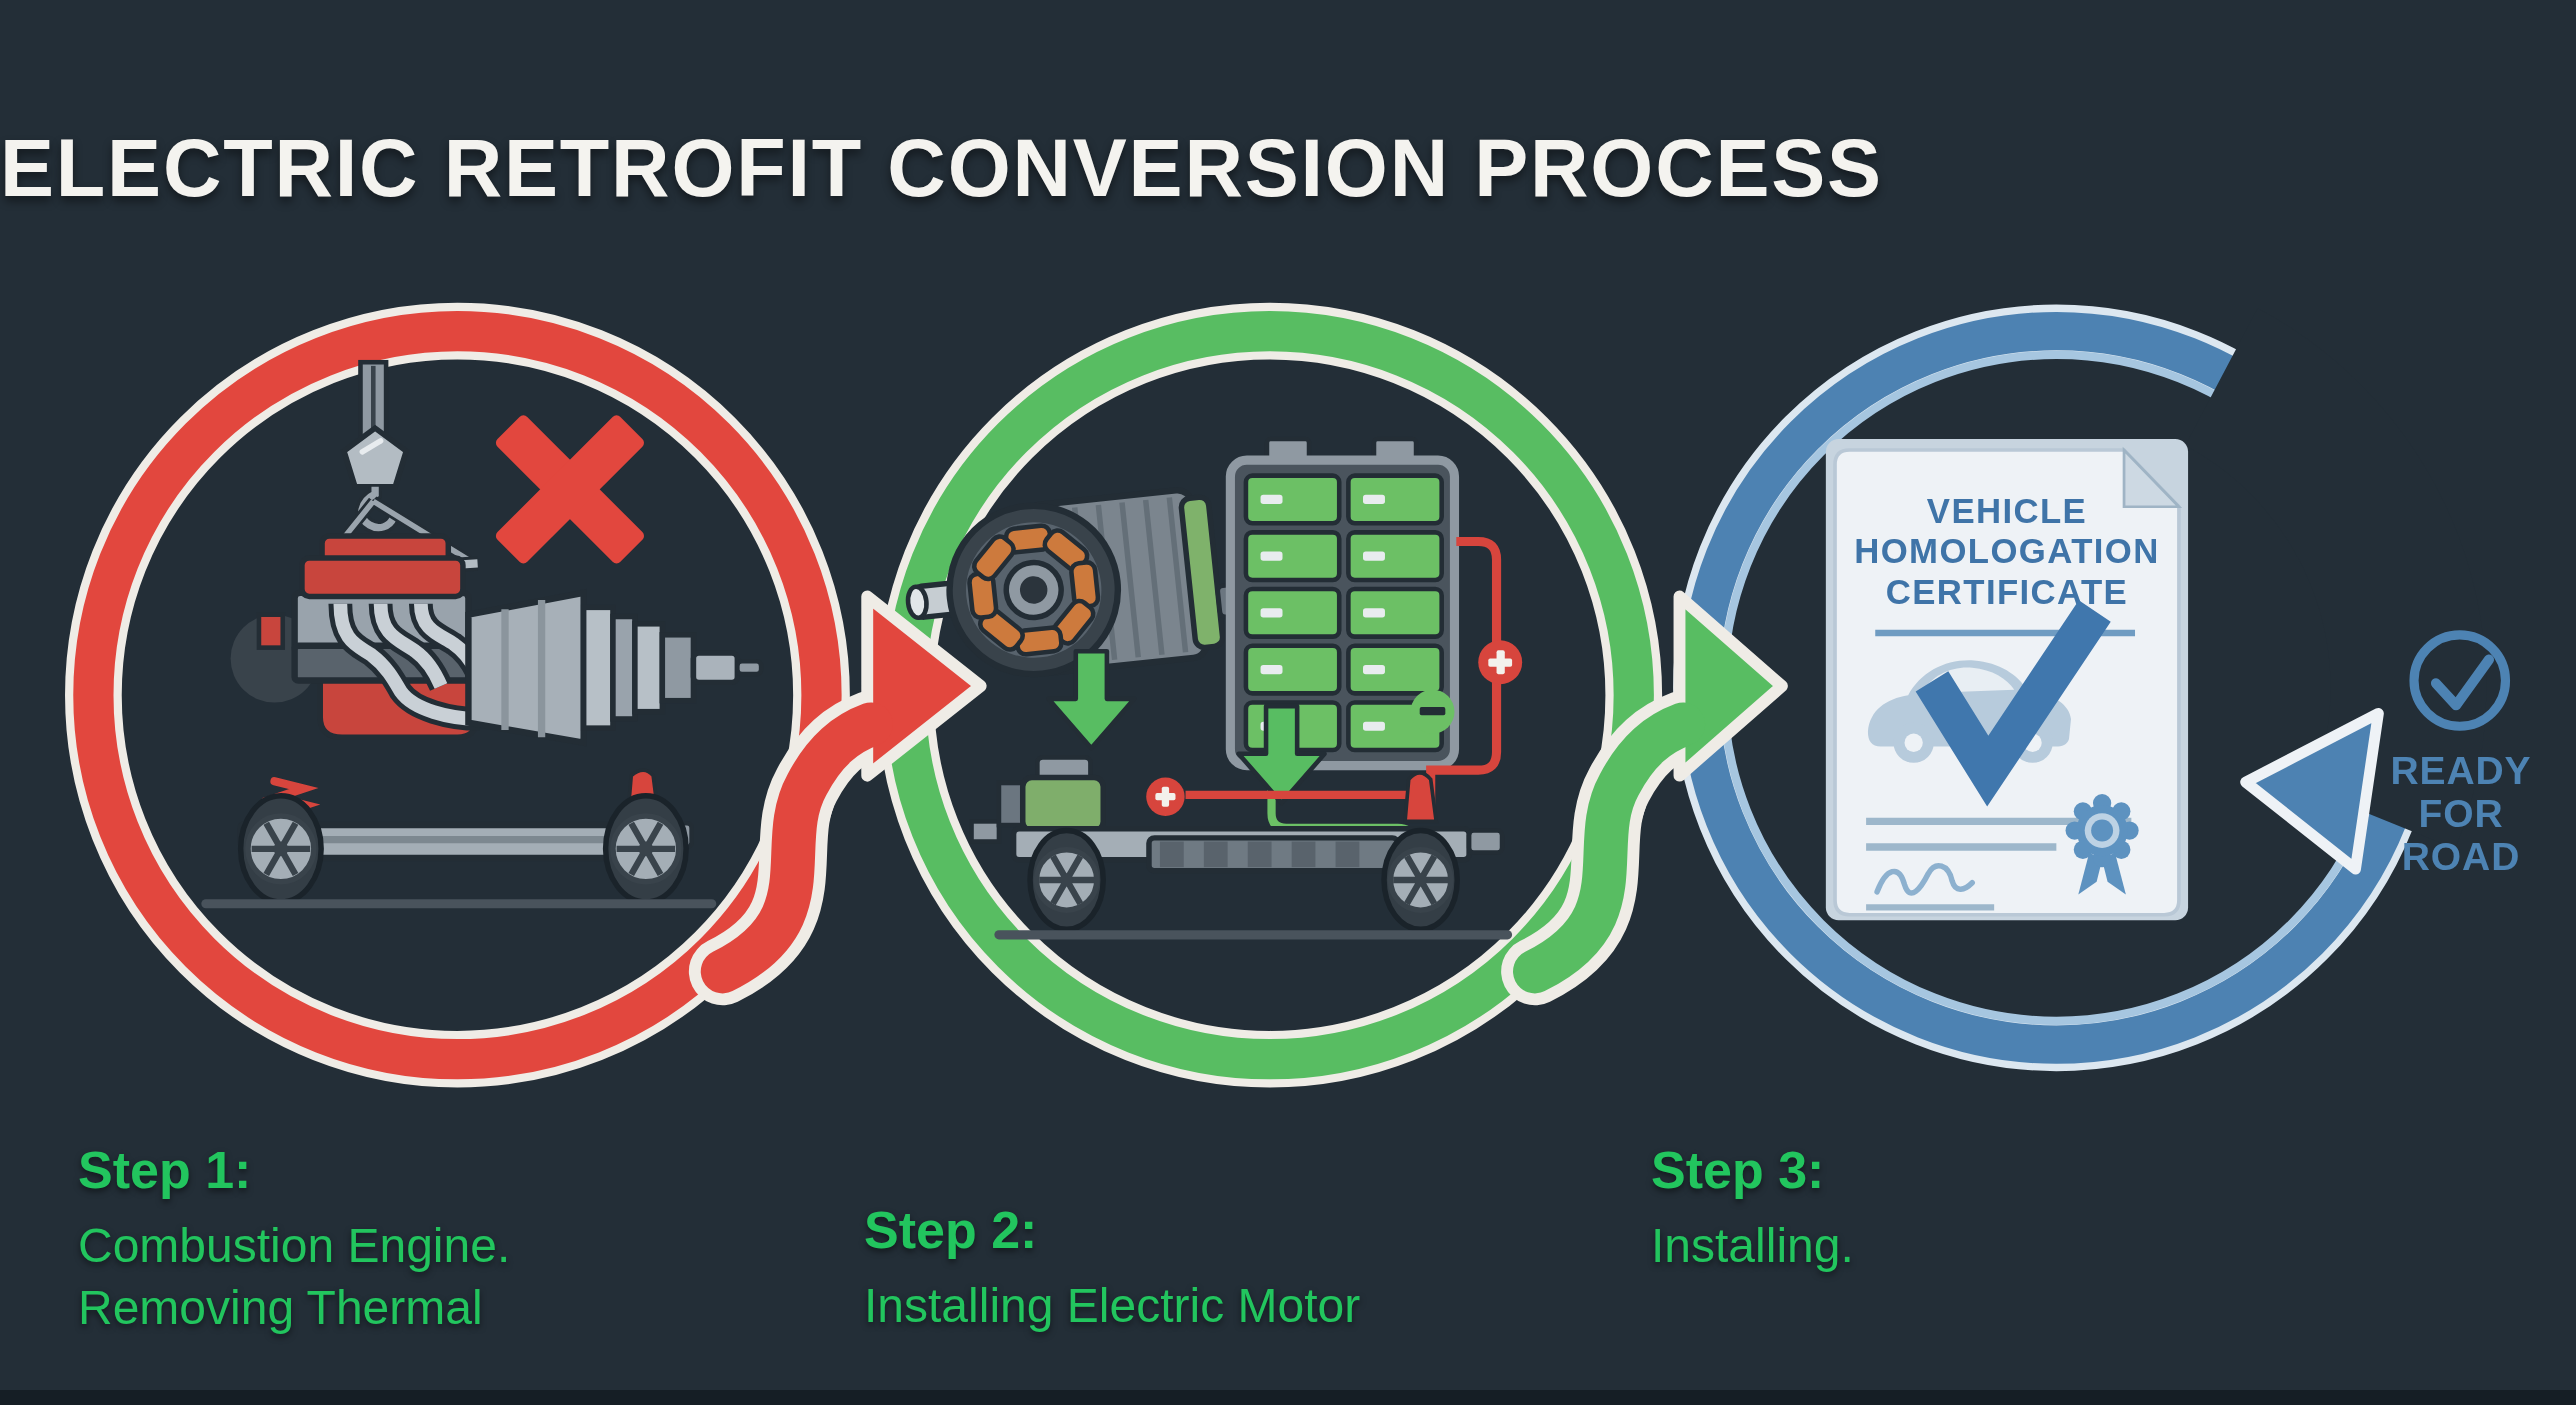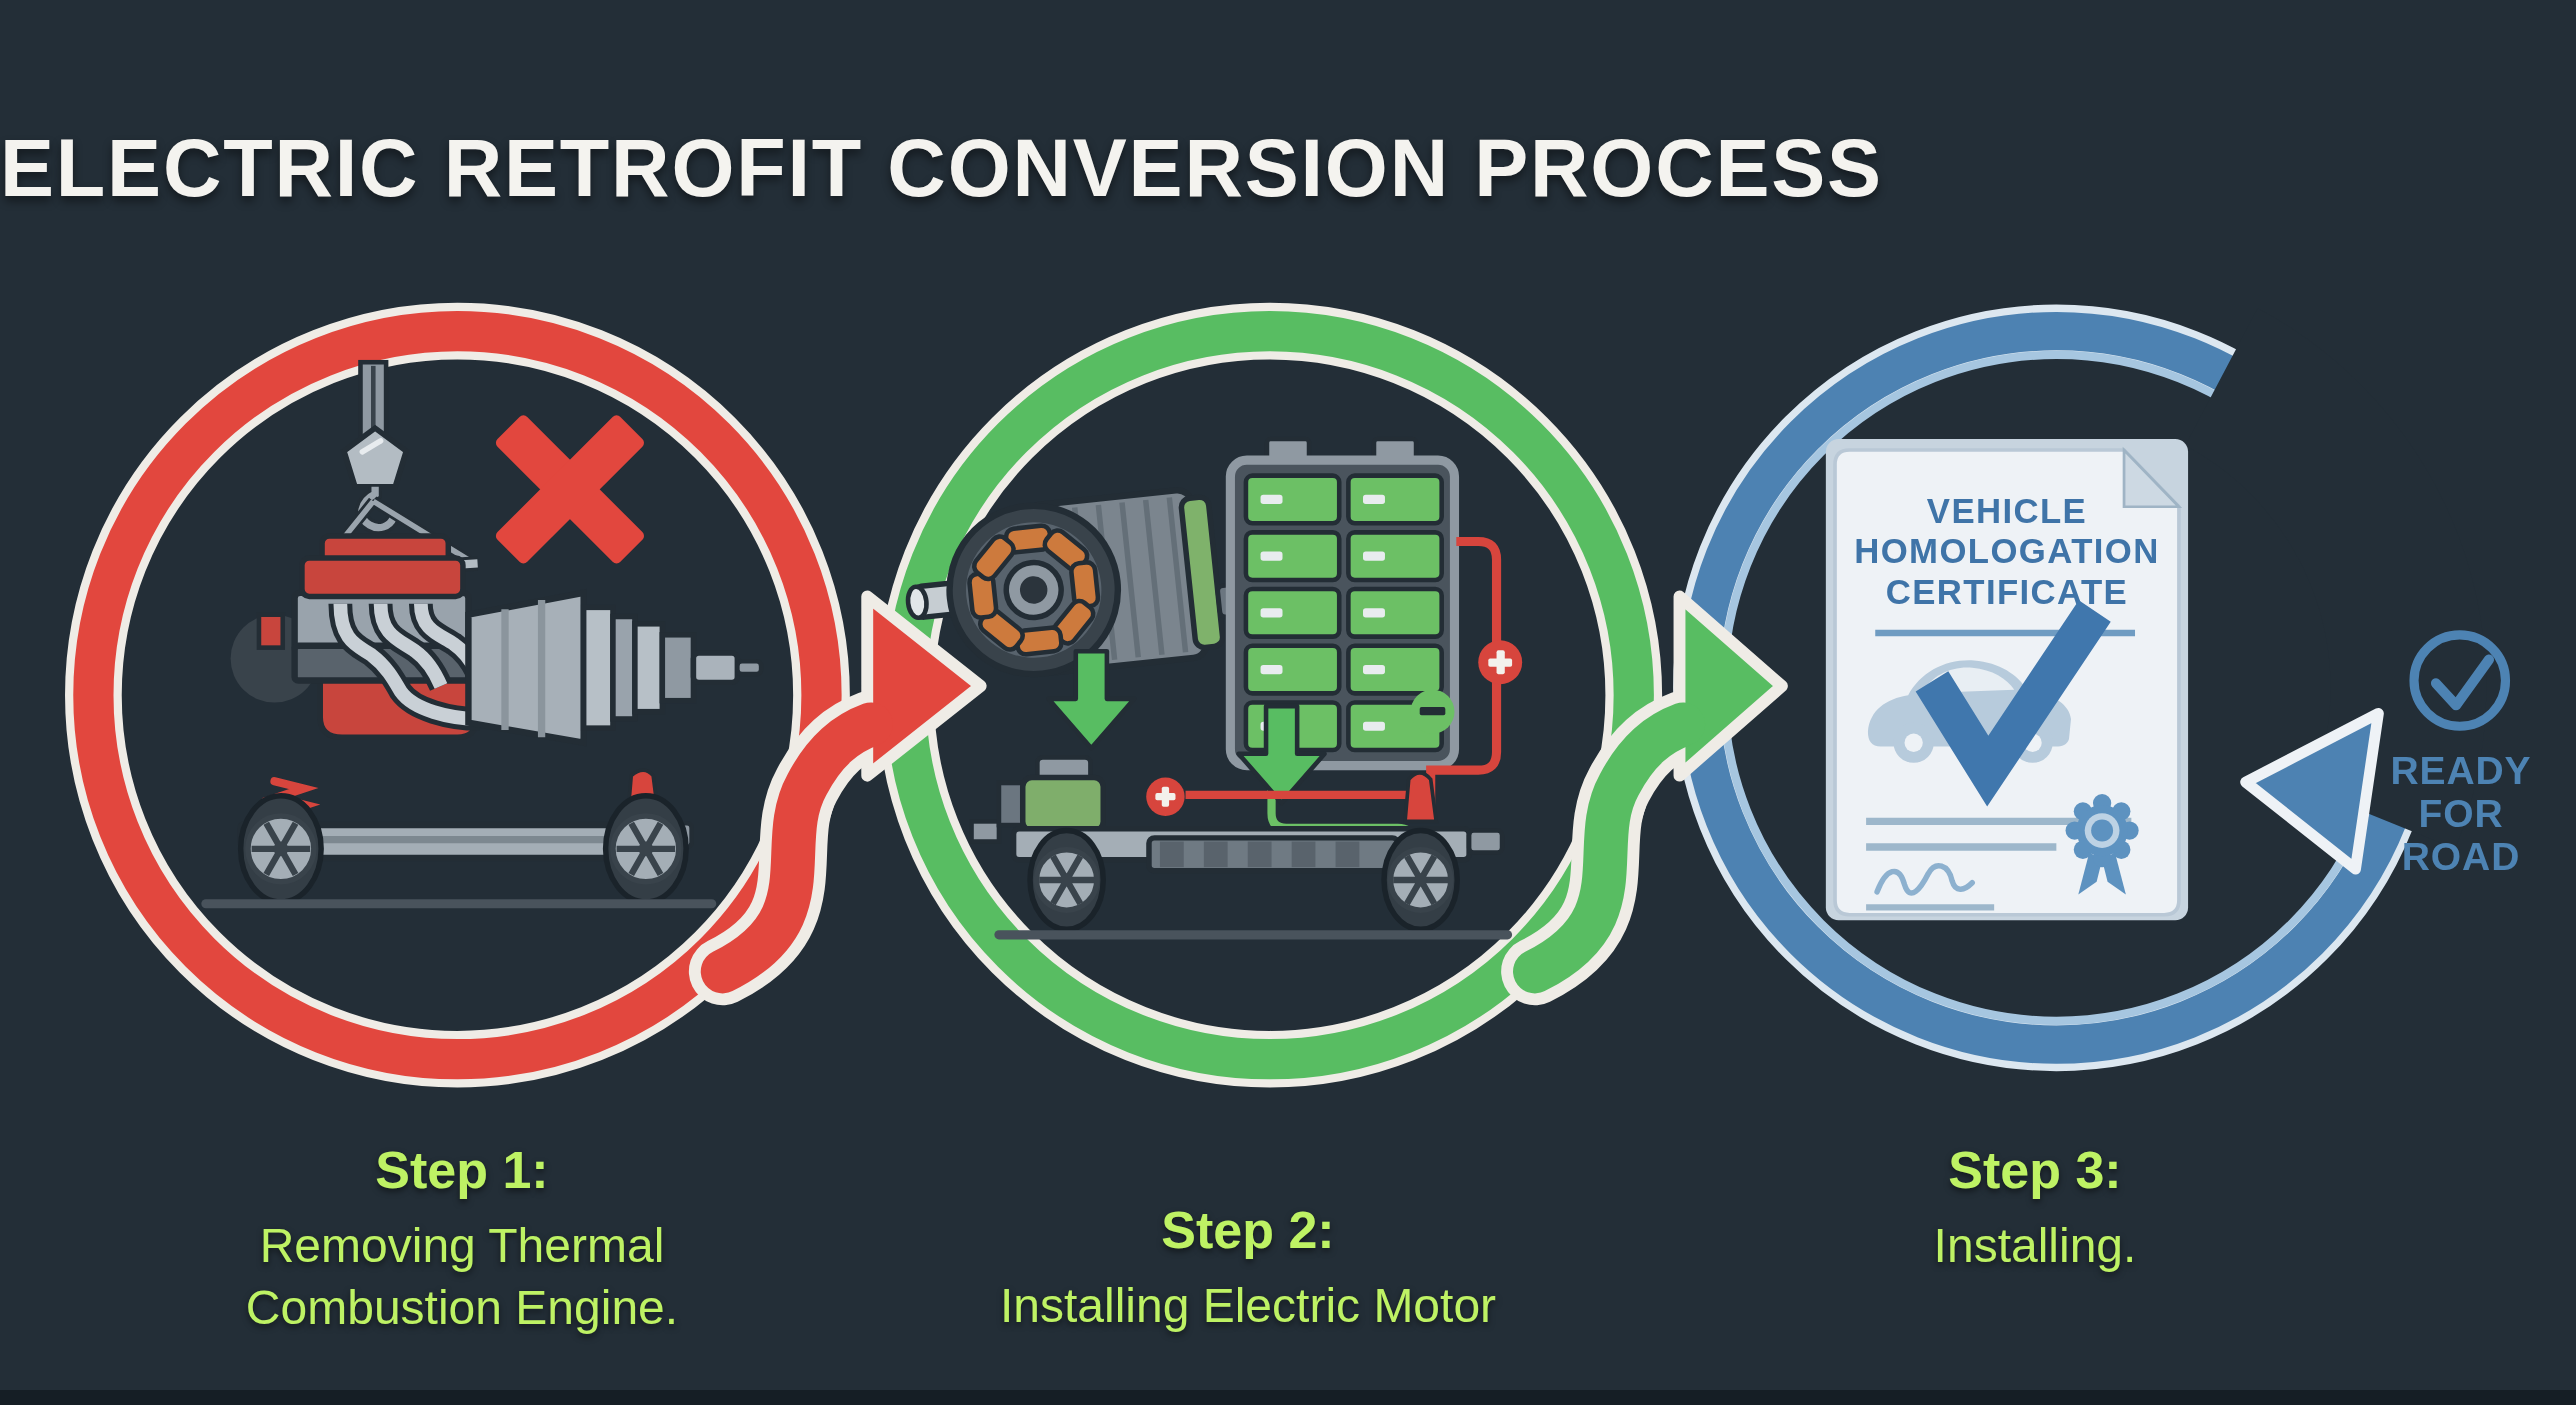--- a/index.html
+++ b/index.html
@@ -15,21 +15,21 @@
     --copper:#cd7a3d;
     --wire-red:#d7453d;
   }
   html,body{margin:0;padding:0;background:var(--background);}
   .stage{position:relative;width:2576px;height:1405px;background:var(--background);overflow:hidden;
          font-family:"Liberation Sans",sans-serif;}
   .stage svg{position:absolute;left:0;top:0;}
   .page-title{position:absolute;left:0;right:0;top:128px;
     font-weight:700;font-size:81px;line-height:1;color:#f4f3ef;letter-spacing:1.8px;
     text-shadow:0 4.6px 9.1px rgba(0,0,0,.45);}
-  .step{position:absolute;width:768px;text-align:center;color:#bef264;
+  .step{position:absolute;width:768px;color:#22c55e;
     text-shadow:0 2.7px 6.4px rgba(0,0,0,.5);}
   .step .lbl{font-size:52px;font-weight:700;margin-bottom:14.6px;}
   .step .ln{font-size:48px;font-weight:400;line-height:1.3;}
   .step-1{left:78px;top:1140px;}
   .step-2{left:864px;top:1200px;}
   .step-3{left:1651px;top:1140px;}
   .ready{position:absolute;left:2344px;top:750px;width:234px;text-align:center;
     color:var(--ready-blue);font-weight:700;font-size:39px;line-height:1.1;letter-spacing:0.9px;}
   .bottom-strip{position:absolute;left:0;right:0;bottom:0;height:14.6px;background:rgba(8,14,19,.5);}
   svg text.certTitle{font-family:"Liberation Sans",sans-serif;font-weight:700;font-size:38px;
@@ -293,22 +293,22 @@
   <g>
     <circle cx="2689" cy="744" r="50" fill="none" stroke="var(--ready-blue)" stroke-width="10"></circle>
     <path d="M2663 747 l22 24 36 -50" fill="none" stroke="var(--ready-blue)" stroke-width="11" stroke-linecap="round" stroke-linejoin="round"></path>
   </g>
 </svg>
 
 <div class="page-title">ELECTRIC RETROFIT CONVERSION PROCESS</div>
 
 <div class="step step-1">
   <div class="lbl">Step 1:</div>
+  <div class="ln">Combustion Engine.</div>
   <div class="ln">Removing Thermal</div>
-  <div class="ln">Combustion Engine.</div>
 </div>
 
 <div class="step step-2">
   <div class="lbl">Step 2:</div>
   <div class="ln">Installing Electric Motor</div>
 </div>
 
 <div class="step step-3">
   <div class="lbl">Step 3:</div>
   <div class="ln">Installing.</div>

